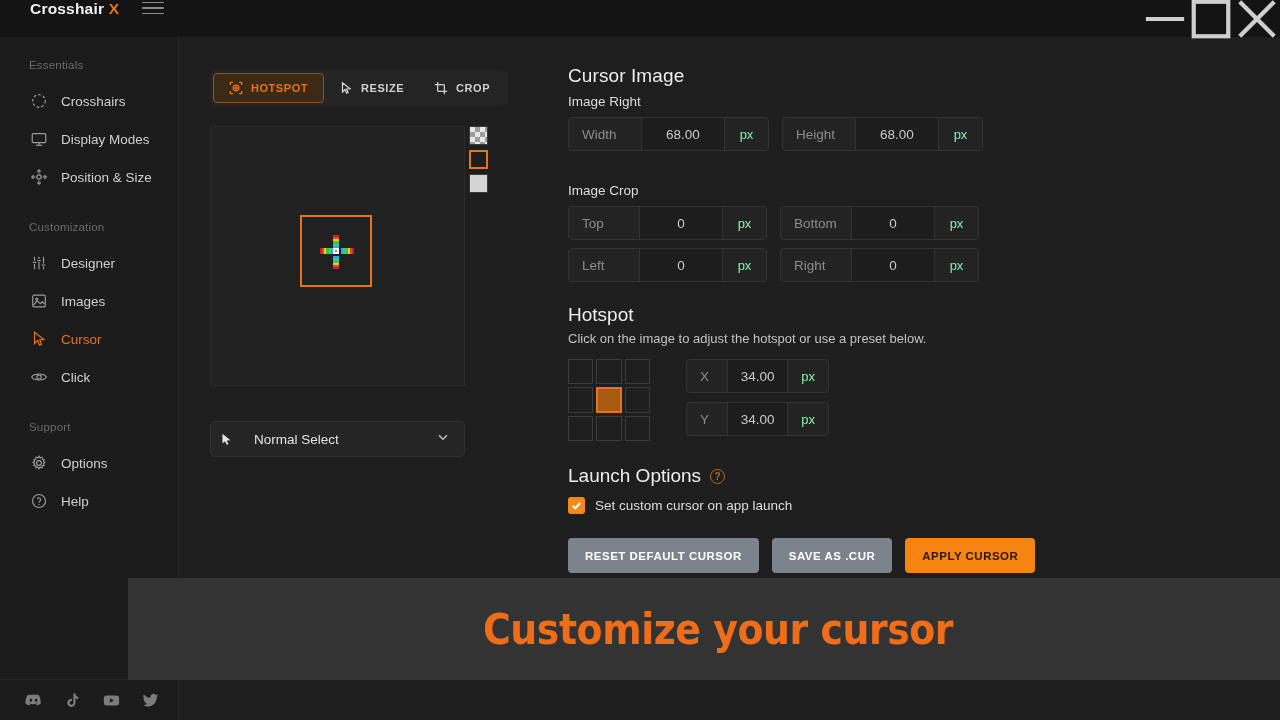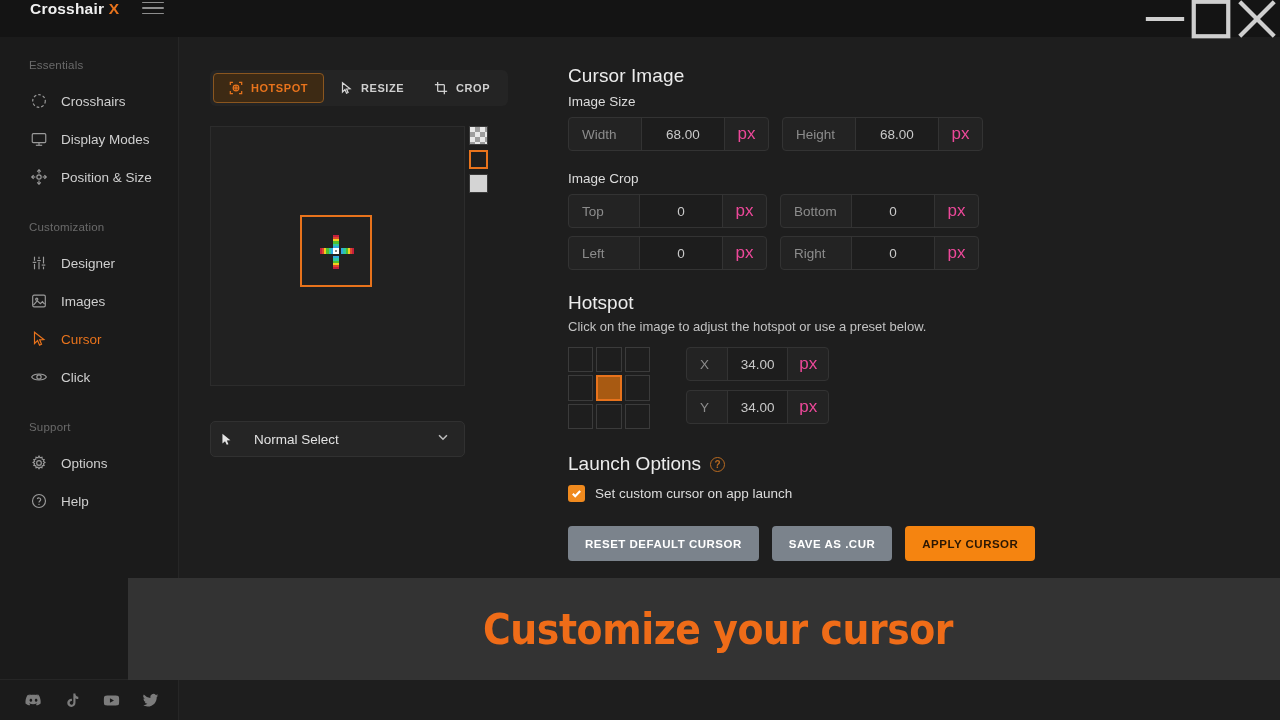--- a/index.html
+++ b/index.html
@@ -124,21 +124,21 @@
   .field {
     display: flex; height: 34px; border: 1px solid #333; border-radius: 4px;
     overflow: hidden; background: #232323;
   }
   .f-label { width: 72px; display: flex; align-items: center; padding-left: 13px;
     font-size: 13.5px; color: #8c8c8c; }
   .f-val { width: 84px; display: flex; align-items: center; justify-content: center;
     background: #1d1d1d; border-left: 1px solid #333; border-right: 1px solid #333;
     font-size: 13.5px; color: #c9c9c9; }
   .f-unit { width: 43px; display: flex; align-items: center; justify-content: center;
-    font-size: 17px; color: #ec4899; }
+    font-size: 13px; color: #86efac; }
   .field.narrow .f-label { width: 70px; }
   .field.xy { width: 143px; }
   .field.xy .f-label { width: 40px; }
   .field.xy .f-val { width: 62px; text-align: right; }
   .field.xy .f-unit { width: 40px; }
 
   
   .hotrow { display: flex; gap: 36px; margin-top: 13px; align-items: flex-start; }
   .preset-grid {
     width: 82px; height: 82px; display: grid;
@@ -431,36 +431,36 @@
       <span class="dd-chev">
         <svg viewBox="0 0 16 16">
             <polyline points="3.5,6 8,10.5 12.5,6"></polyline>
           </svg>
       </span>
     </div>
 
     <div class="rpanel">
 
       <div class="h1">Cursor Image</div>
-      <div class="sub">Image Size</div>
+      <div class="sub">Image Right</div>
 
       <div class="fieldrow">
         <div class="field">
           <span class="f-label">Width</span>
           <span class="f-val">68.00</span>
           <span class="f-unit">px</span>
         </div>
         <div class="field">
           <span class="f-label">Height</span>
           <span class="f-val">68.00</span>
           <span class="f-unit">px</span>
         </div>
       </div>
 
-      <div class="sub" style="margin-top:20px">Image Crop</div>
+      <div class="sub" style="margin-top:32px">Image Crop</div>
 
       <div class="fieldrow">
         <div class="field narrow">
           <span class="f-label">Top</span>
           <span class="f-val">0</span>
           <span class="f-unit">px</span>
         </div>
         <div class="field narrow">
           <span class="f-label">Bottom</span>
           <span class="f-val">0</span>

